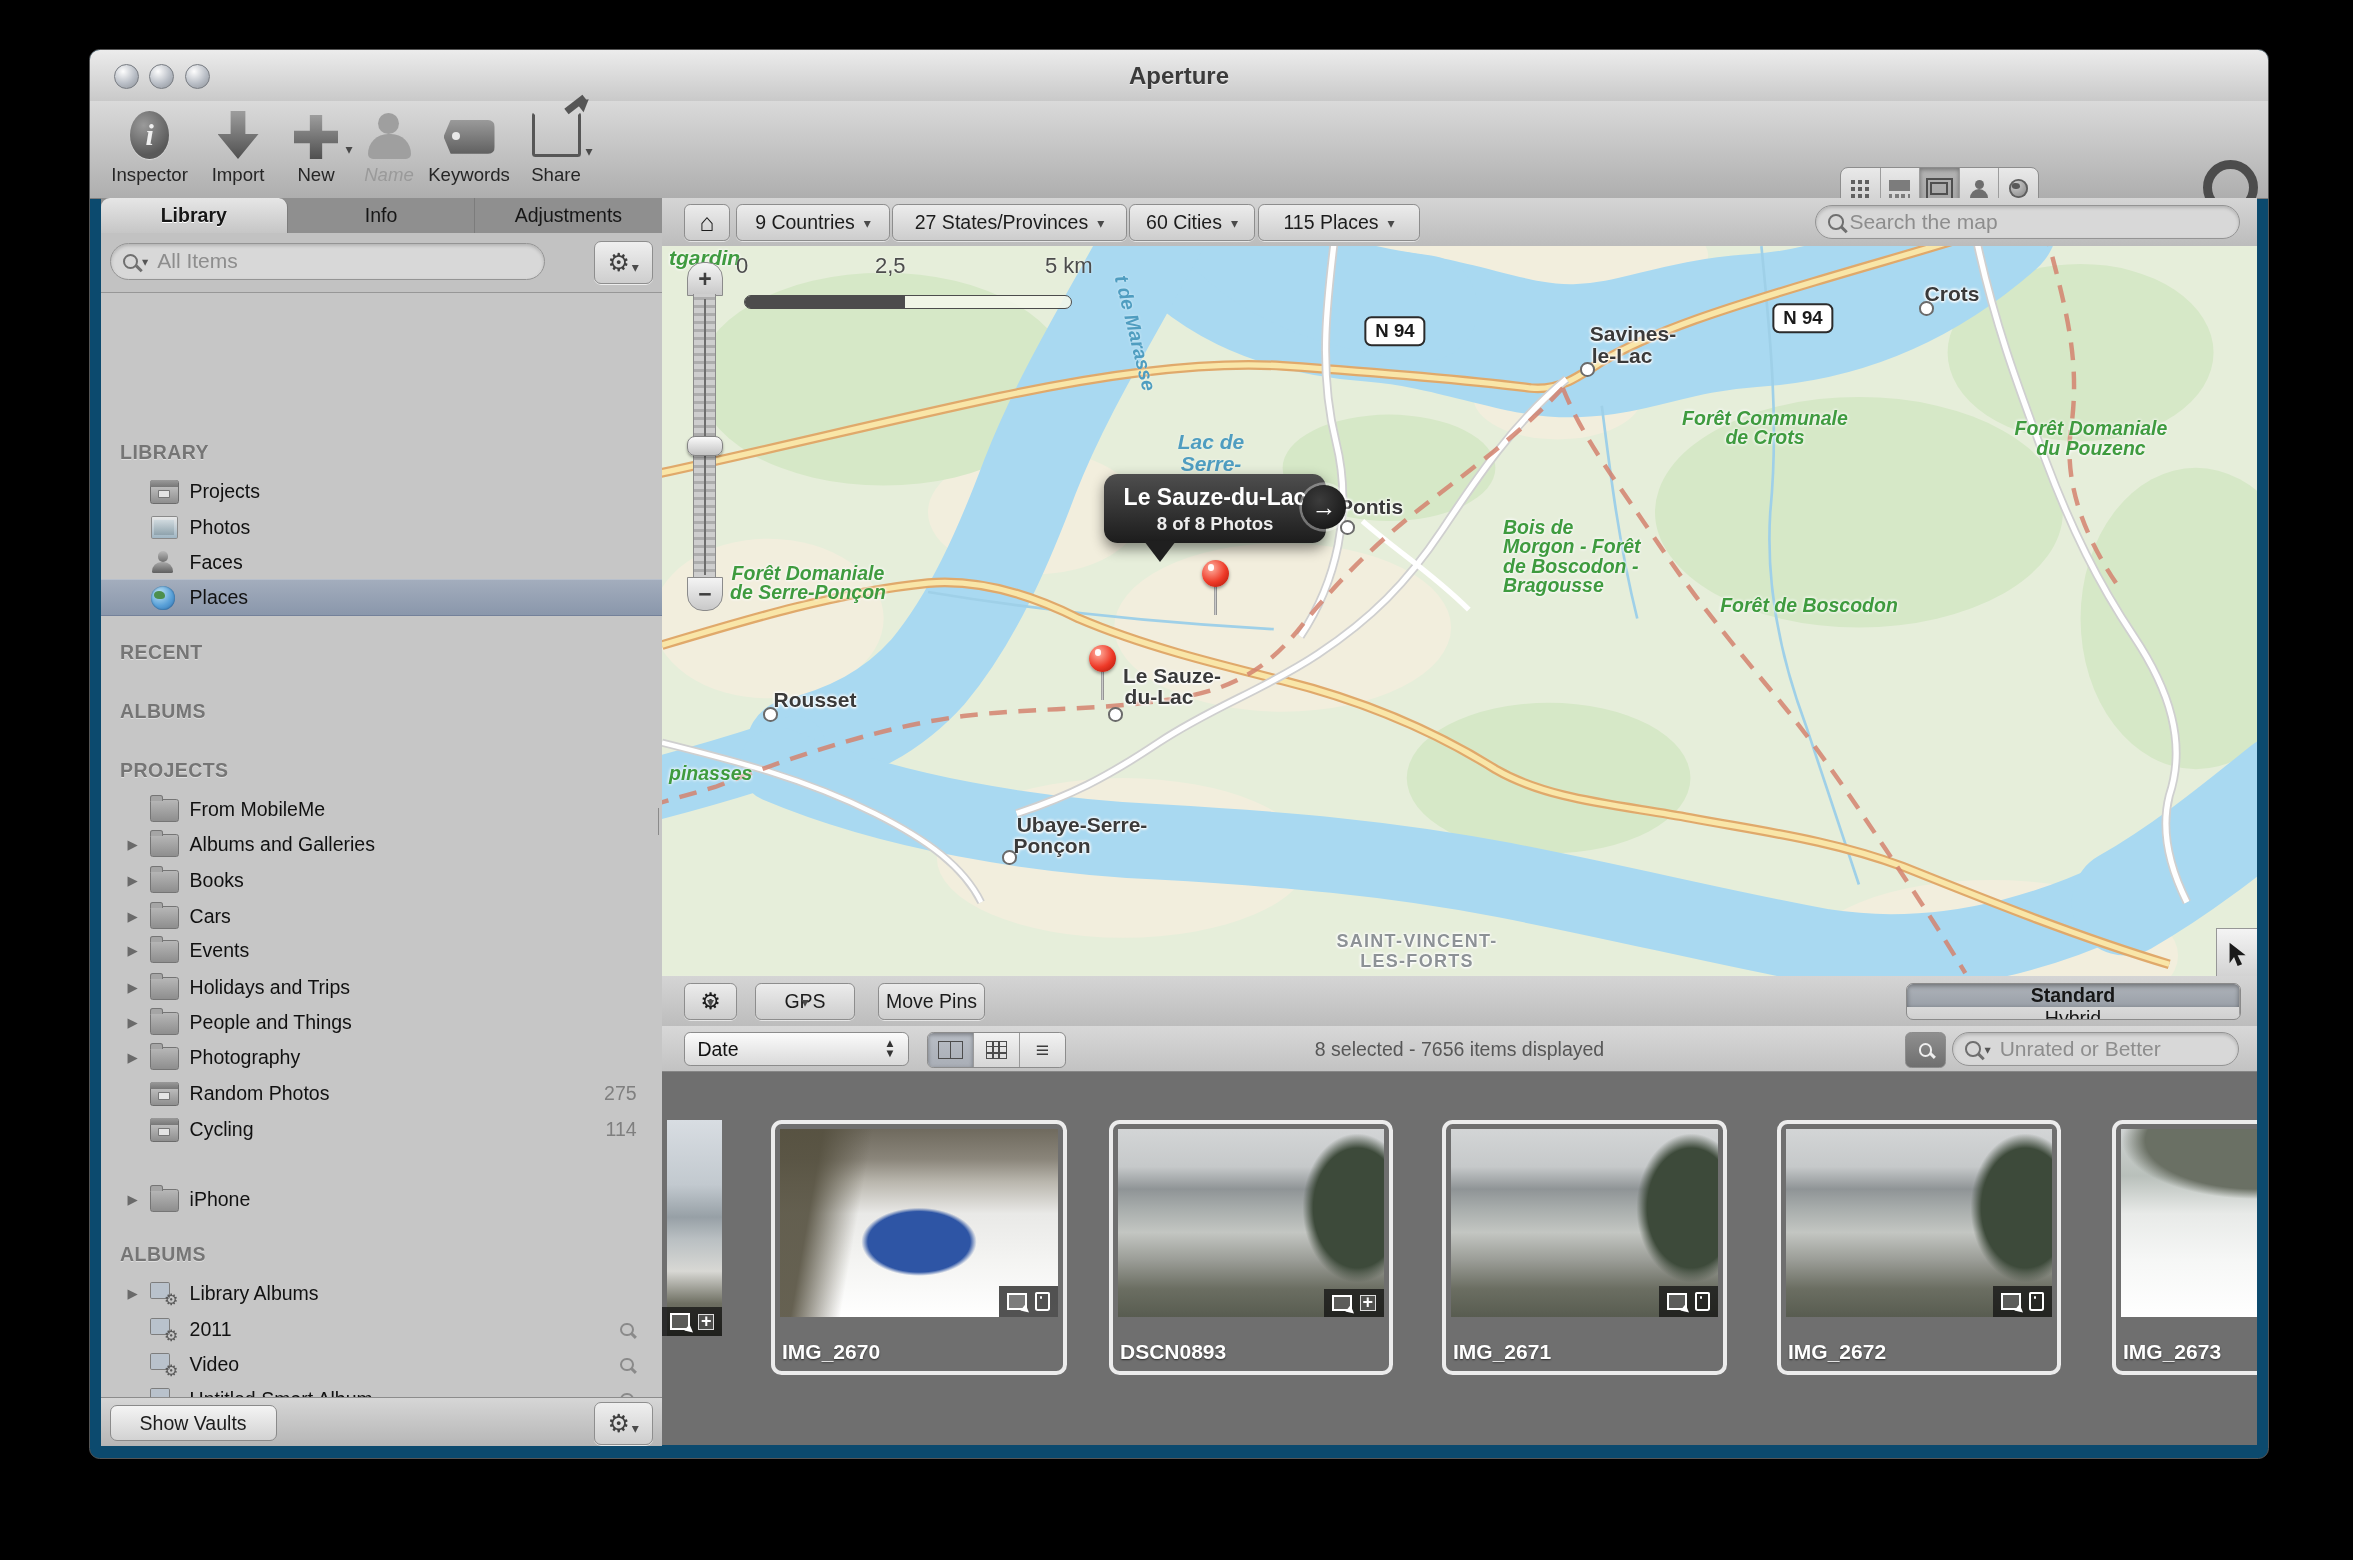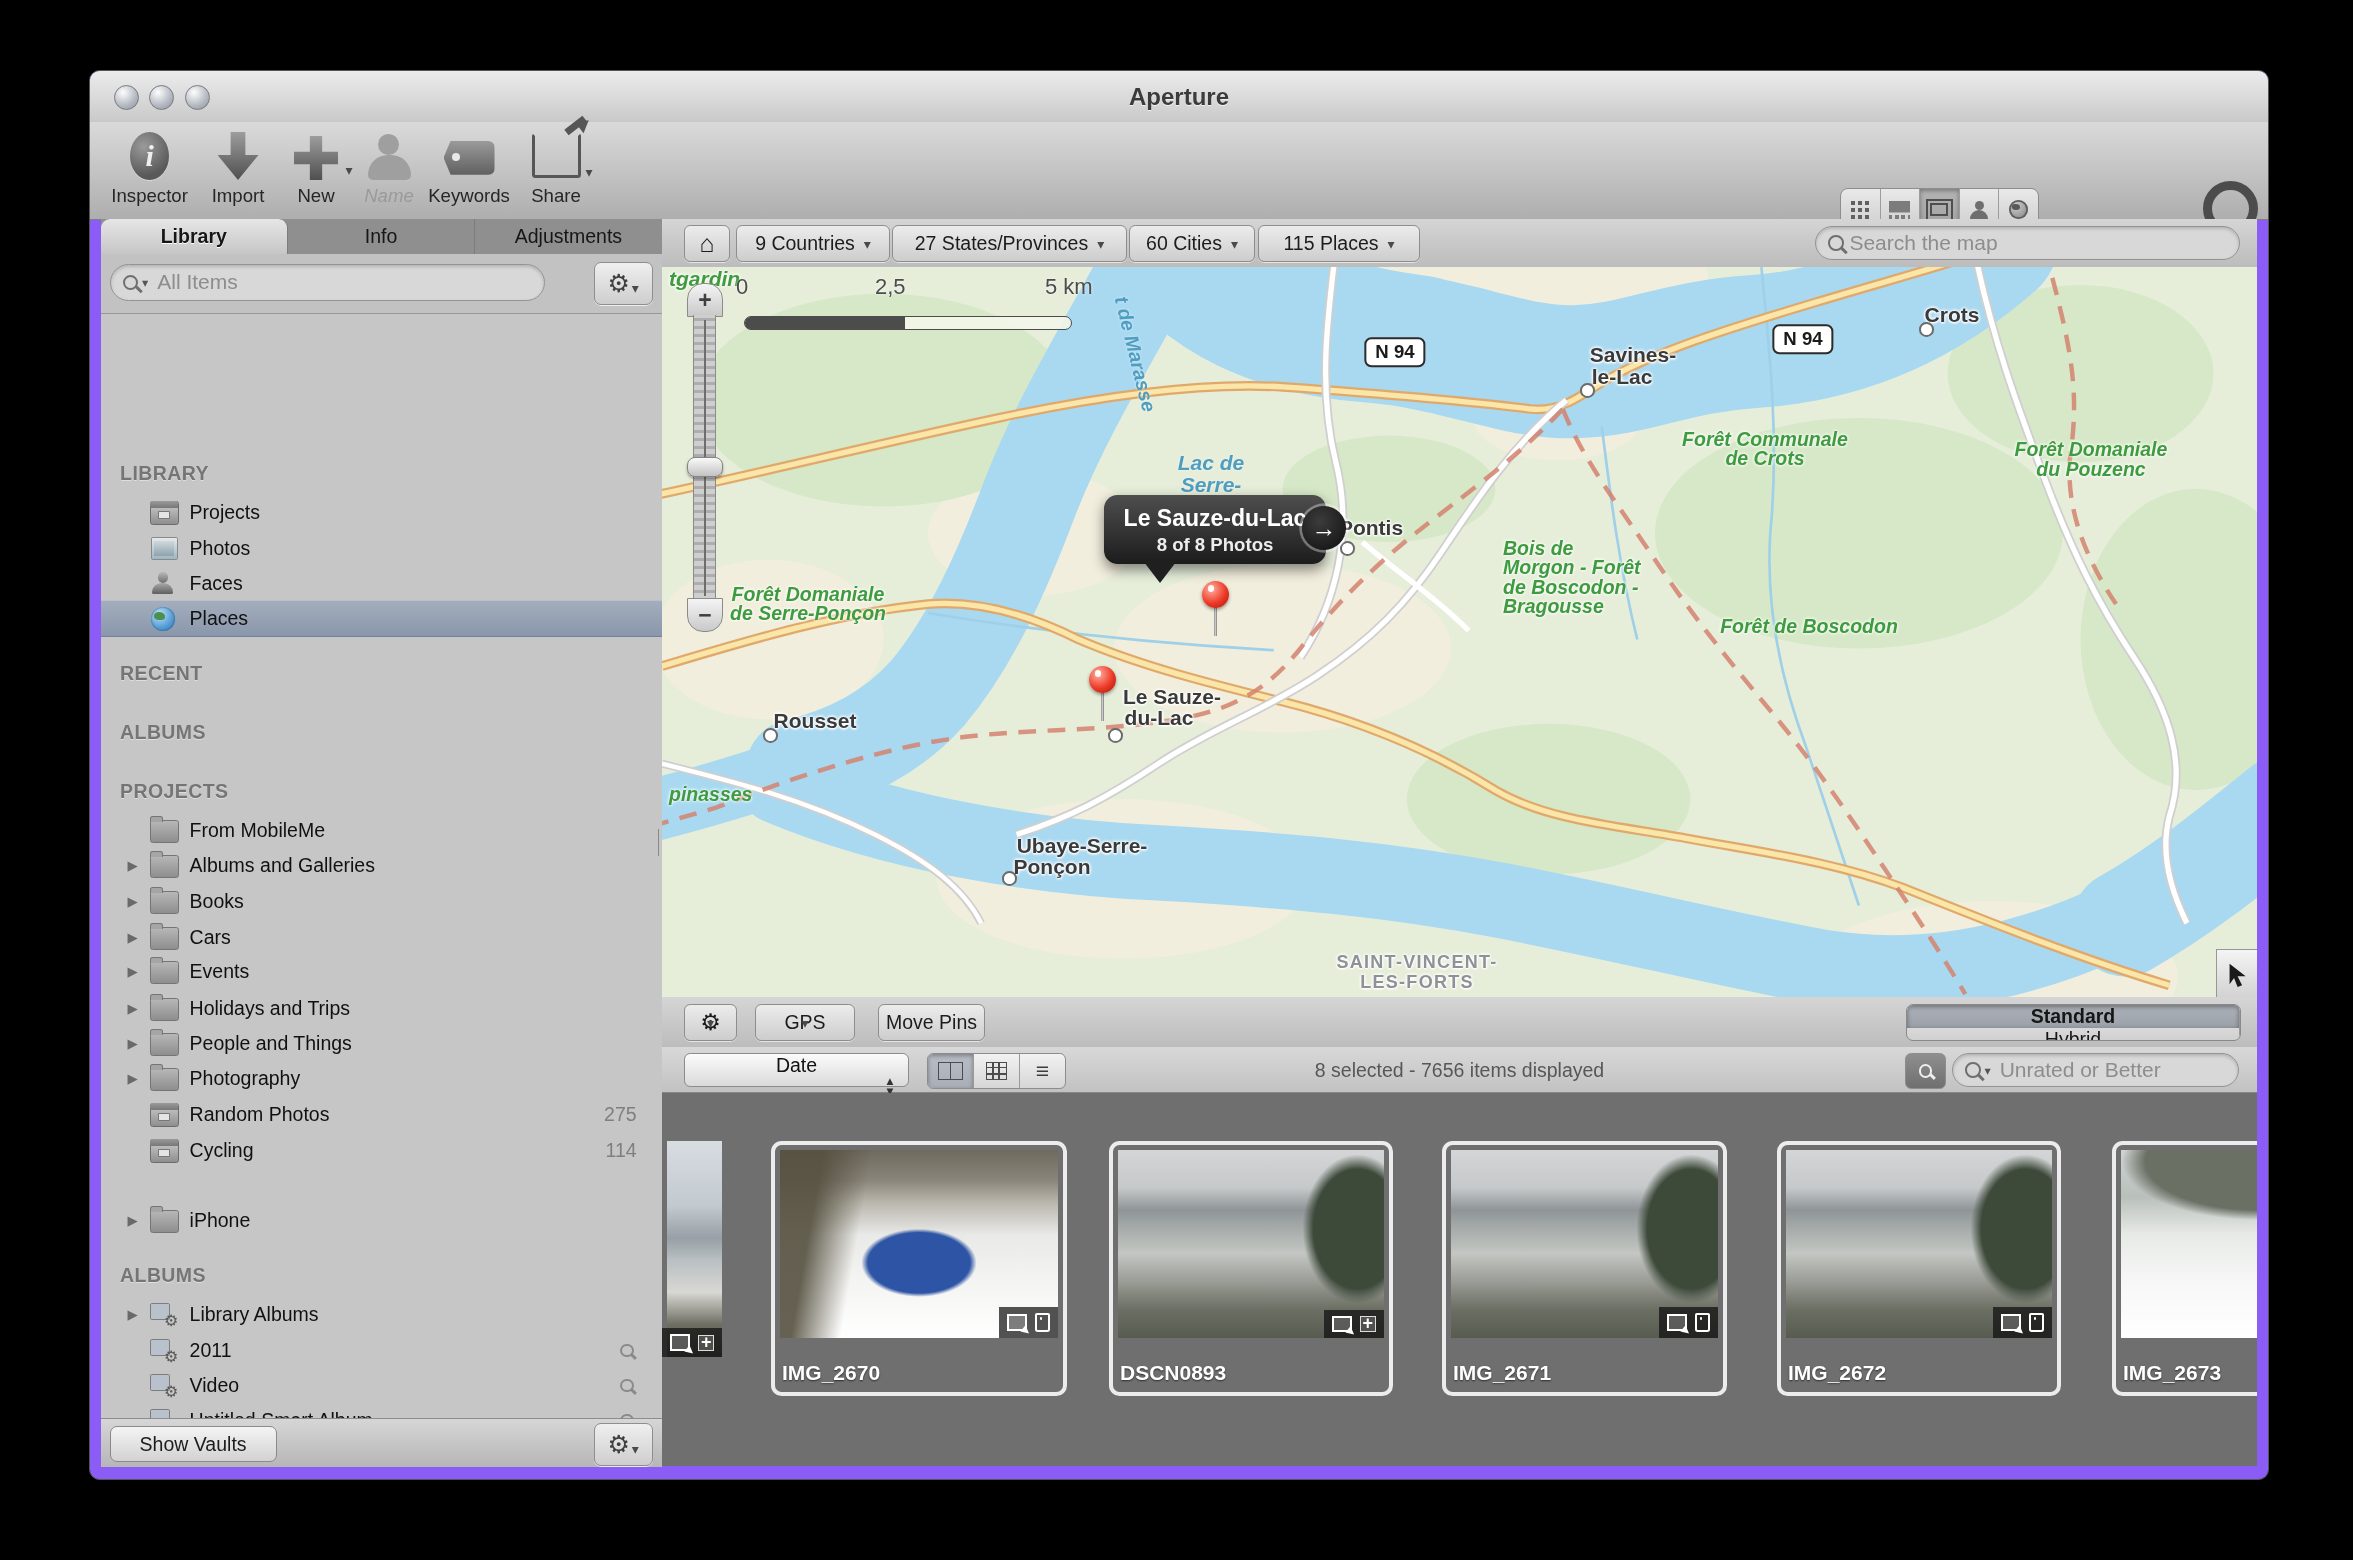--- a/index.html
+++ b/index.html
@@ -1,19 +1,19 @@
 <!DOCTYPE html>
 <html style="font-size:14px"><head>
 <meta charset="utf-8">
 <style>
   html,body{margin:0;padding:0;background:#000;width:2354px;height:1561px;position:relative;
     font-family:"Liberation Sans",sans-serif;-webkit-font-smoothing:antialiased;}
   .abs{position:absolute;}
   
-  #win{position:absolute;left:89px;top:70px;width:2178px;height:1408px;background:#8b5cf6;
+  #win{position:absolute;left:89px;top:49px;width:2178px;height:1408px;background:#0c4a6e;
     border-radius:10.6px;overflow:hidden;box-shadow:0 18px 53px rgba(0,0,0,.8);border:0.9px solid #555;}
   
   #titlebar{position:absolute;left:0;top:0;width:100%;height:51px;
     background:linear-gradient(#ececec,#c9c9c9);border-bottom:0.9px solid #8a8a8a;}
   .tl{position:absolute;top:14px;width:23px;height:23px;border-radius:50%;
     background:radial-gradient(circle at 35% 28%,#fdfdfd,#b9bec6 55%,#8b9097);border:0.9px solid #787c82;}
   #win-title{position:absolute;top:12.4px;left:0;width:100%;text-align:center;font-size:24px;
     font-weight:600;color:#3b3b3b;text-shadow:0 0.9px 0 #f0f0f0;}
   
   #toolbar{position:absolute;left:0;top:51px;width:100%;height:97px;
@@ -175,21 +175,21 @@
     background:linear-gradient(#ececec,#cdcdcd);display:flex;align-items:center;justify-content:center;
     font-size:19.5px;color:#1c1c1c;gap:10.6px;box-shadow:0 0.9px 0 rgba(255,255,255,.6);}
   #maptype-seg{position:absolute;left:1244px;top:7px;width:333px;height:35px;border:0.9px solid #8a8a8a;border-radius:7px;
     background:linear-gradient(#ececec,#d0d0d0);display:flex;overflow:hidden;flex-direction:column;}
   .mseg{flex:1;display:flex;align-items:center;justify-content:center;font-size:19.5px;color:#161616;border-right:0.9px solid #999;}
   .mseg:last-child{border-right:none;}
   .mseg.sel{background:linear-gradient(#aeb3ba,#9aa0a8);box-shadow:inset 0 1.8px 5.3px rgba(0,0,0,.4);font-weight:bold;}
   
   #fs-header{position:absolute;left:0;top:828px;width:100%;height:45px;background:linear-gradient(#d8d8d8,#c2c2c2);border-bottom:0.9px solid #868686;}
   #sort-popup{position:absolute;left:22px;top:6.2px;width:225px;height:34px;border:0.9px solid #8c8c8c;border-radius:6.2px;
-    background:linear-gradient(#fbfbfb,#dadada);display:flex;align-items:center;font-size:19.5px;color:#111;padding:0 12.4px;box-sizing:border-box;flex-direction:column;}
+    background:linear-gradient(#fbfbfb,#dadada);display:flex;align-items:center;font-size:19.5px;color:#111;padding:0 12.4px;box-sizing:border-box;}
   #sort-popup .stepper{margin-left:auto;display:flex;flex-direction:column;font-size:11.5px;line-height:9.8px;color:#333;}
   #view-seg{position:absolute;left:265px;top:6.2px;width:137px;height:34px;border:0.9px solid #8c8c8c;border-radius:6.2px;
     background:linear-gradient(#f2f2f2,#d6d6d6);display:flex;overflow:hidden;}
   .fseg{flex:1;display:flex;align-items:center;justify-content:center;border-right:0.9px solid #9a9a9a;color:#3c3c3c;}
   .fseg:last-child{border-right:none;}
   .fseg.sel{background:linear-gradient(#b9bec6,#a9aeb6);box-shadow:inset 0 1.8px 4.4px rgba(0,0,0,.35);}
   .ic-fstrip{width:23px;height:16px;border:1.8px solid #4c4c4c;display:flex;}
   .ic-fstrip>div{flex:1;border-right:1.8px solid #4c4c4c;}
   .ic-fstrip>div:last-child{border-right:none;}
   .ic-gridsm{width:19.5px;height:16px;border:1.8px solid #4c4c4c;

